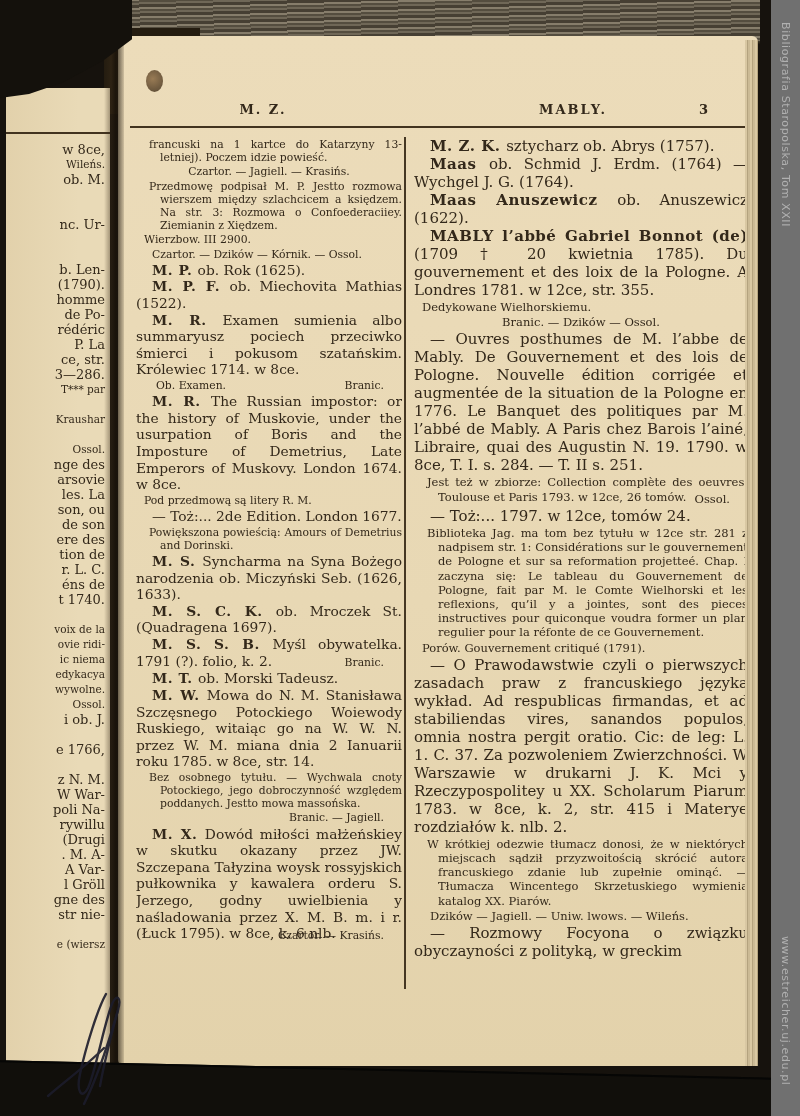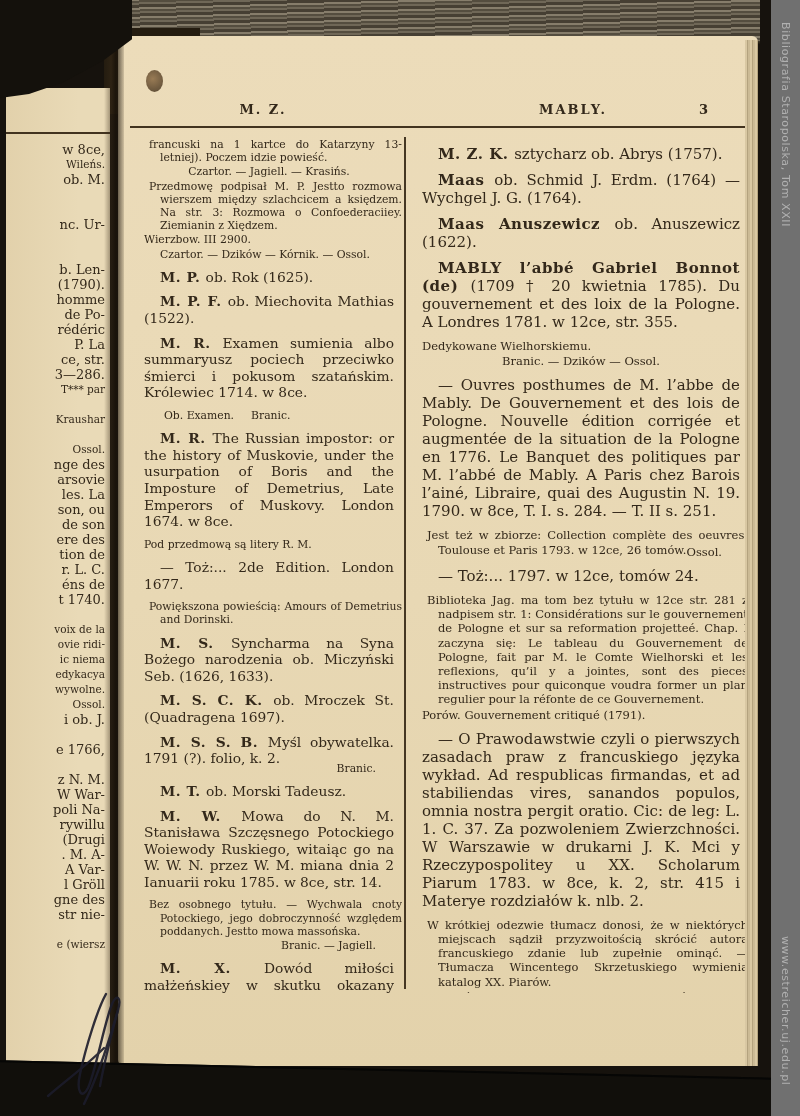--- a/index.html
+++ b/index.html
@@ -37,33 +37,33 @@
   .h-right{position:absolute;left:380px;width:150px;text-align:center;}
   .h-page{position:absolute;right:48px;font-weight:bold;}
   .header-rule{position:absolute;top:90px;left:12px;width:616px;height:2px;background:var(--rule);}
 
   .columns{position:absolute;top:101px;left:10px;width:622px;height:856px;overflow:hidden;}
   .col{position:absolute;top:0;height:100%;overflow:hidden;}
   .col-left{left:8px;width:266px;font-size:13.8px;line-height:16.6px;}
   .col-right{left:286px;width:334px;font-size:15px;line-height:18px;}
   .divider{position:absolute;left:276px;top:0;width:1.5px;height:852px;background:#453723;}
 
-  .entry{margin:8px;text-indent:16px;text-align:justify;}
+  .entry{margin:0;text-indent:16px;text-align:justify;}
   .lead{font-weight:bold;letter-spacing:.5px;}
   .dashlead{font-weight:normal;}
   .note{text-align:justify;padding-left:24px;text-indent:-11px;margin:1px 0;}
   .col-left .note,.col-left .refs{font-size:10.8px;line-height:13.2px;}
   .col-right .note,.col-right .refs{font-size:11.5px;line-height:14.2px;}
   .note.flush{padding-left:8px;text-indent:0;}
-  .refs{margin:1px 16px;}
+  .refs{margin:1px 8px;}
   .refs.center{text-align:center;}
   .refs.leftish{padding-left:8px;}
   .refs.right{text-align:right;padding-right:10px;}
   .refs.inline{margin-top:-13px;}
-  .refs.split{display:flex;justify-content:flex-start;padding:0 10px 0 12px;gap:17px;}
+  .refs.split{display:flex;justify-content:space-between;padding:0 10px 0 12px;gap:17px;}
 
   
   .gutter{position:absolute;left:104px;top:30px;width:20px;height:1036px;
     background:linear-gradient(90deg,rgba(46,34,18,0) 0%,rgba(56,42,24,.45) 35%,rgba(26,19,10,.8) 58%,rgba(46,34,18,.15) 100%);}
 
   
   .right-edge{position:absolute;left:745px;top:40px;width:13px;height:1026px;
     background:repeating-linear-gradient(90deg,#d9c8a3 0 2px,#b4a37f 2px 3px,#cbba95 3px 5px);}
 
   

